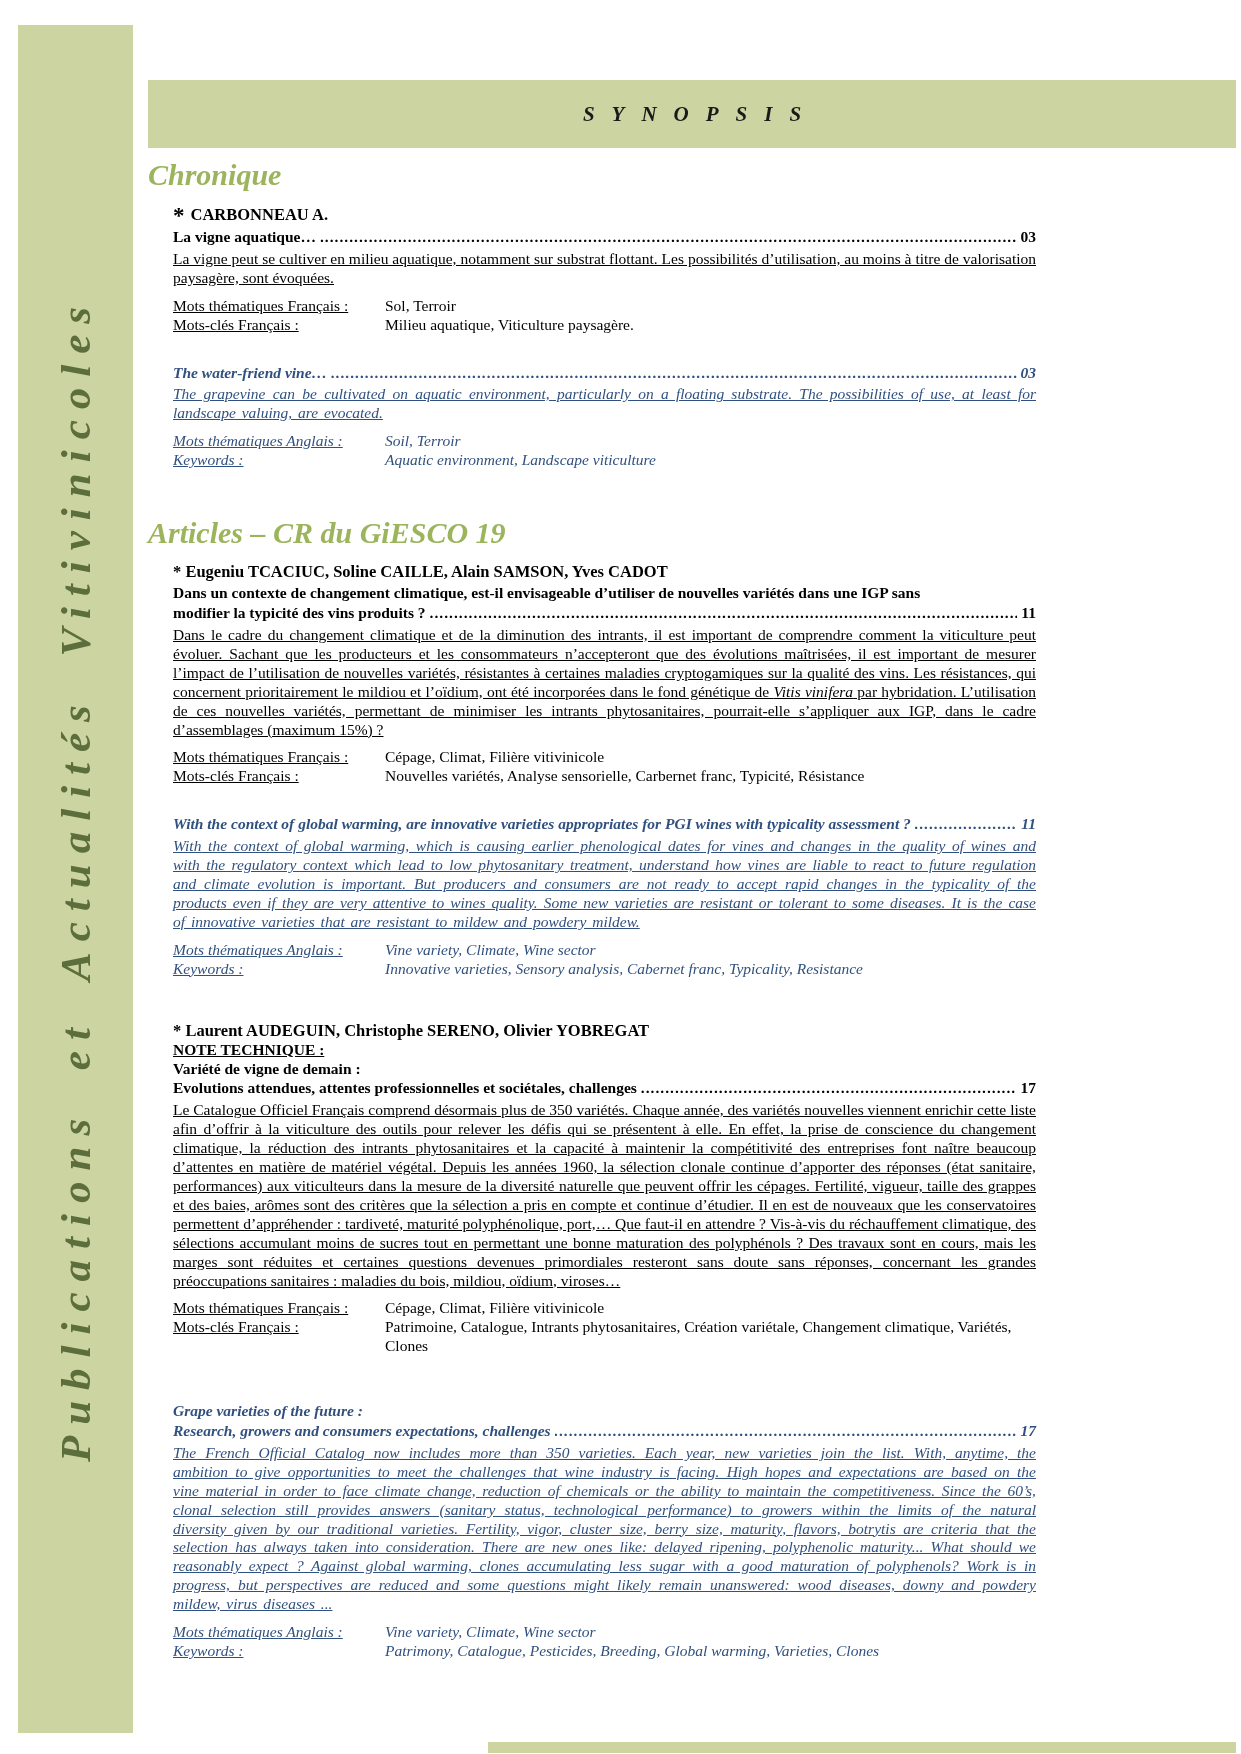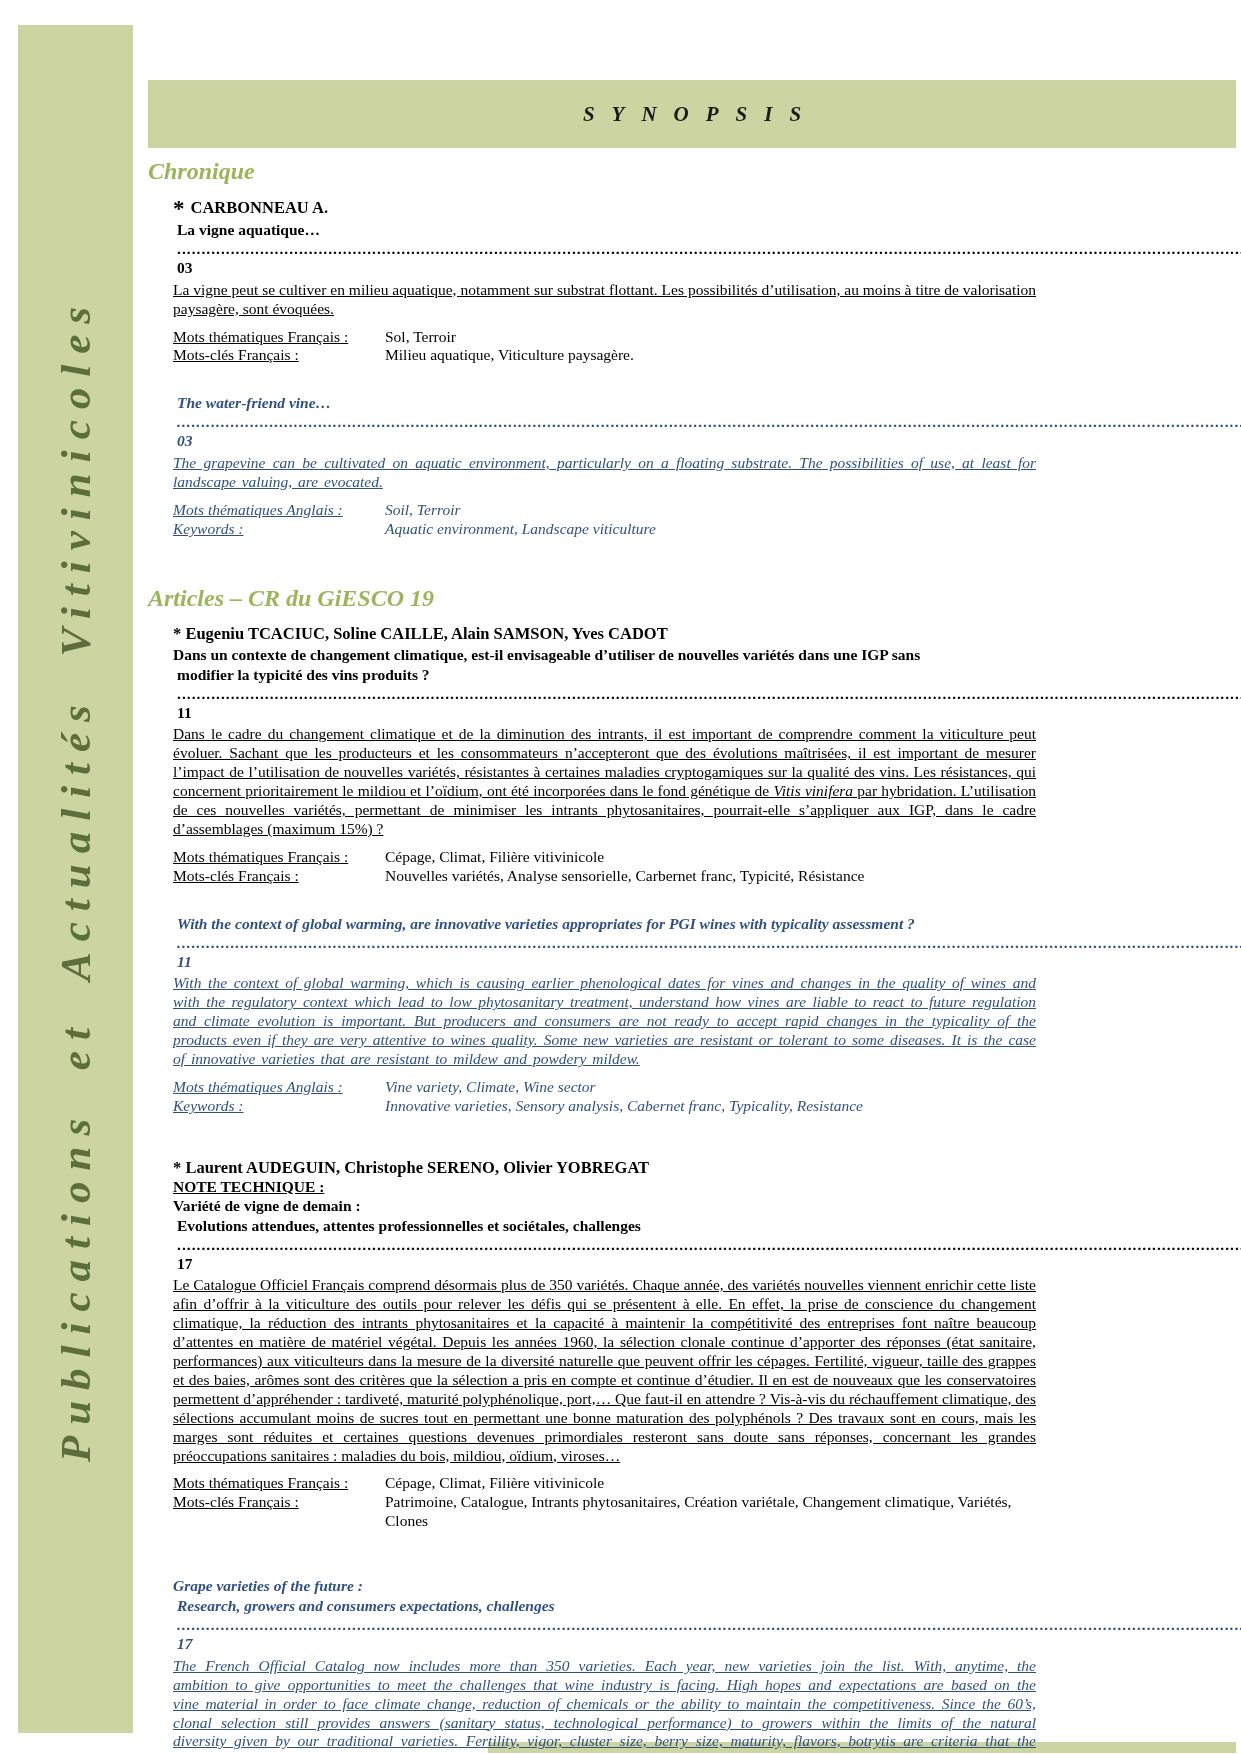--- a/index.html
+++ b/index.html
@@ -25,33 +25,33 @@
     font-size:21px;font-style:italic;font-weight:bold;color:#1a1a1a;
     letter-spacing:17px;text-indent:17px;
   }
   .footer-bar{
     position:absolute;left:488px;top:1742px;width:748px;height:11px;
     background:#ccd5a1;
   }
   
   .content{position:absolute;left:148px;top:158px;width:888px;}
   .section-heading{
-    font-size:24px;font-weight:bold;font-style:italic;color:#9cb45c;
+    font-size:30px;font-weight:bold;font-style:italic;color:#9cb45c;
     margin:0 0 12px 0;
   }
   .section-heading.second{margin-top:46px;}
   .article{margin-left:25px;font-size:15.5px;line-height:1.22;}
   .article + .article{margin-top:42px;}
   .authors{font-weight:bold;font-size:16.5px;margin-top:4px;}
   .star{font-weight:bold;}
   .star-big{font-size:23px;line-height:1;vertical-align:-3px;padding-right:6px;}
   .note-line{font-weight:bold;text-decoration:underline;}
   .subtitle-line{font-weight:bold;}
   .title-line1{font-weight:bold;margin-top:2px;}
-  .title-row{display:flex;align-items:baseline;font-weight:bold;margin-top:1px;flex-direction:column;}
+  .title-row{display:flex;align-items:baseline;font-weight:bold;margin-top:1px;}
   .title-row .t{white-space:nowrap;}
   .leader{
     flex:1;overflow:hidden;white-space:nowrap;margin:0 4px;
     font-weight:bold;letter-spacing:1px;
   }
   .leader::after{
     content:"...................................................................."
       "...................................................................."
       "...................................................................."
       "....................................................................";

